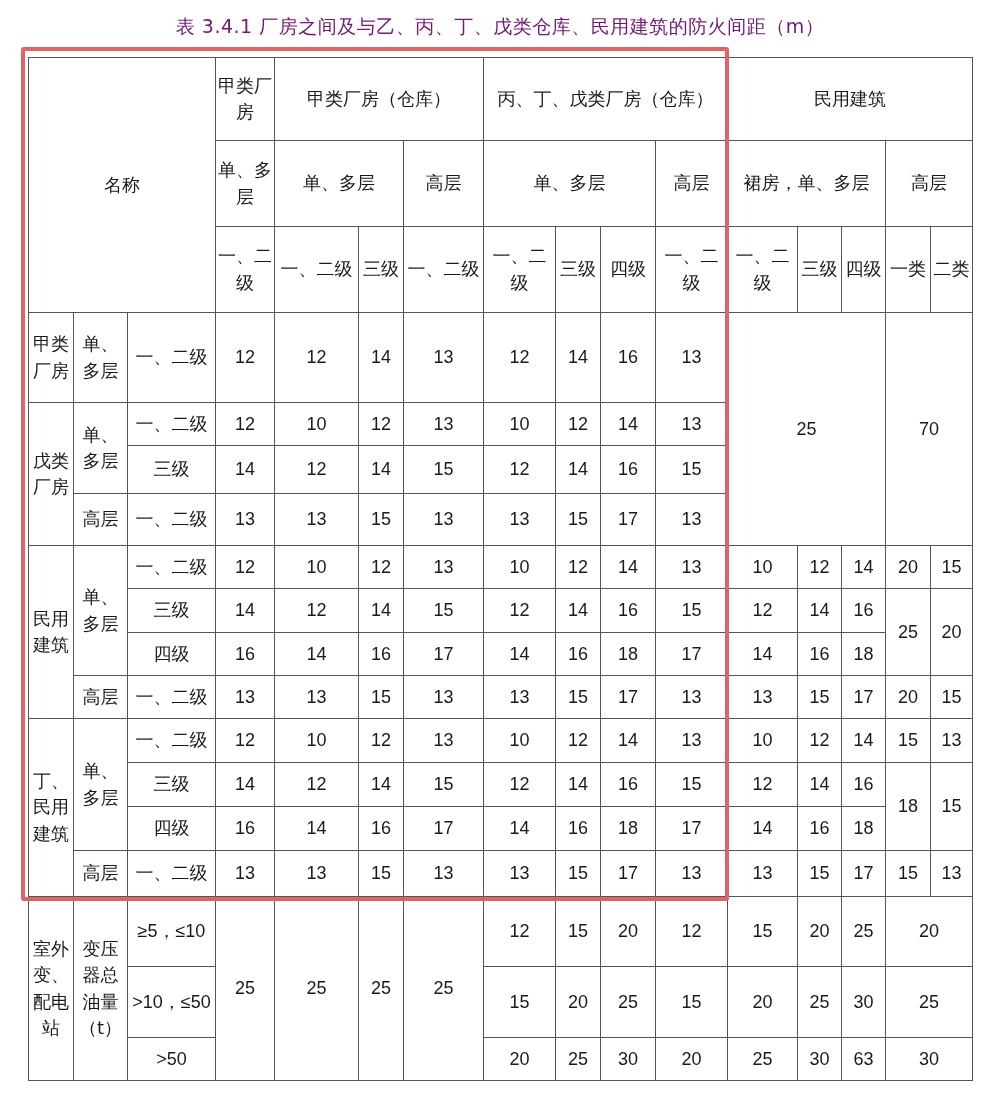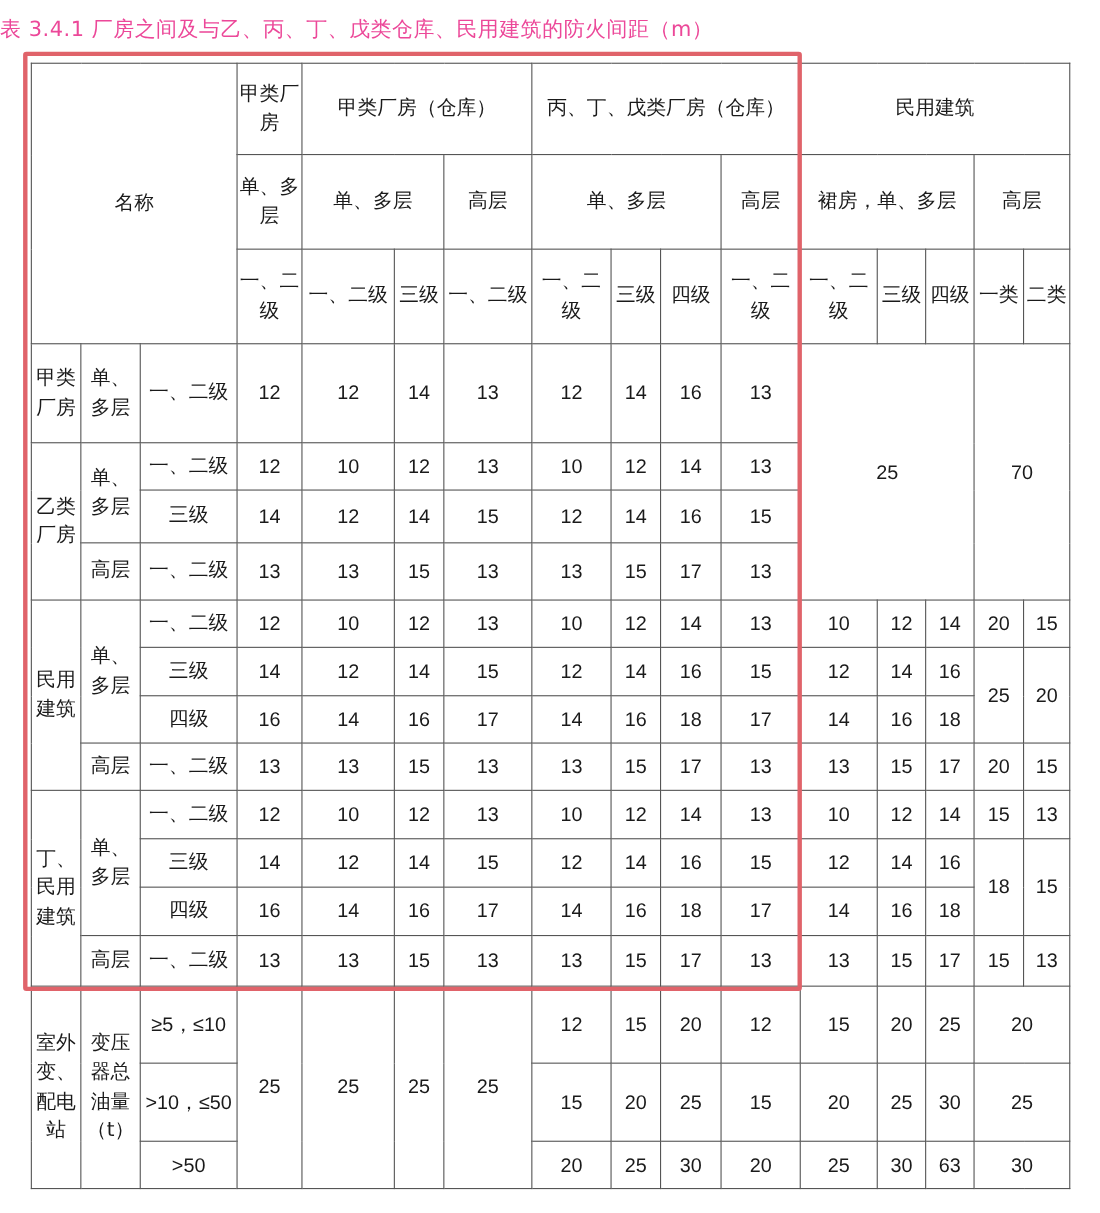--- a/index.html
+++ b/index.html
@@ -1,19 +1,19 @@
 <!DOCTYPE html>
 <html><head>
 <meta charset="utf-8">
 <style>
   html, body { margin:0; padding:0; background:#ffffff; }
   body { width:1000px; height:1103px; position:relative; overflow:hidden;
          font-family:"DejaVu Sans", "Liberation Sans", sans-serif; color:#1a1a1a; }
-  .title { position:absolute; top:14px; left:0; width:1000px; 
-           font-size:19px; letter-spacing:0.5px; color:#ec4899; }
+  .title { position:absolute; top:14px; left:0; width:1000px; text-align:center;
+           font-size:19px; letter-spacing:0.5px; color:#701a75; }
   table.grid { position:absolute; left:28px; top:57px; border-collapse:collapse;
                table-layout:fixed; }
   table.grid td { border:1.5px solid #555; text-align:center; vertical-align:middle;
                   padding:0; font-size:18px; line-height:1.45; overflow:hidden; }
   table.grid td.num { font-family:"Liberation Sans", sans-serif; font-size:18px; }
   .hl-box { position:absolute; left:21px; top:47px; width:700px; height:846px;
             border:4px solid #e0636a; border-radius:3px; pointer-events:none; }
   .v { line-height:1.5; }
 </style>
 </head>
@@ -86,21 +86,21 @@
     <td class="num">13</td>
     <td class="num">12</td>
     <td class="num">14</td>
     <td class="num">16</td>
     <td class="num">13</td>
     <td colspan="3" rowspan="4" class="num">25</td>
     <td colspan="2" rowspan="4" class="num">70</td>
   </tr>
 
   <tr style="height:43px">
-    <td rowspan="3" class="v">乙类厂房</td>
+    <td rowspan="3" class="v">戊类厂房</td>
     <td rowspan="2" class="v">单、多层</td>
     <td>一、二级</td>
     <td class="num">12</td>
     <td class="num">10</td>
     <td class="num">12</td>
     <td class="num">13</td>
     <td class="num">10</td>
     <td class="num">12</td>
     <td class="num">14</td>
     <td class="num">13</td>

